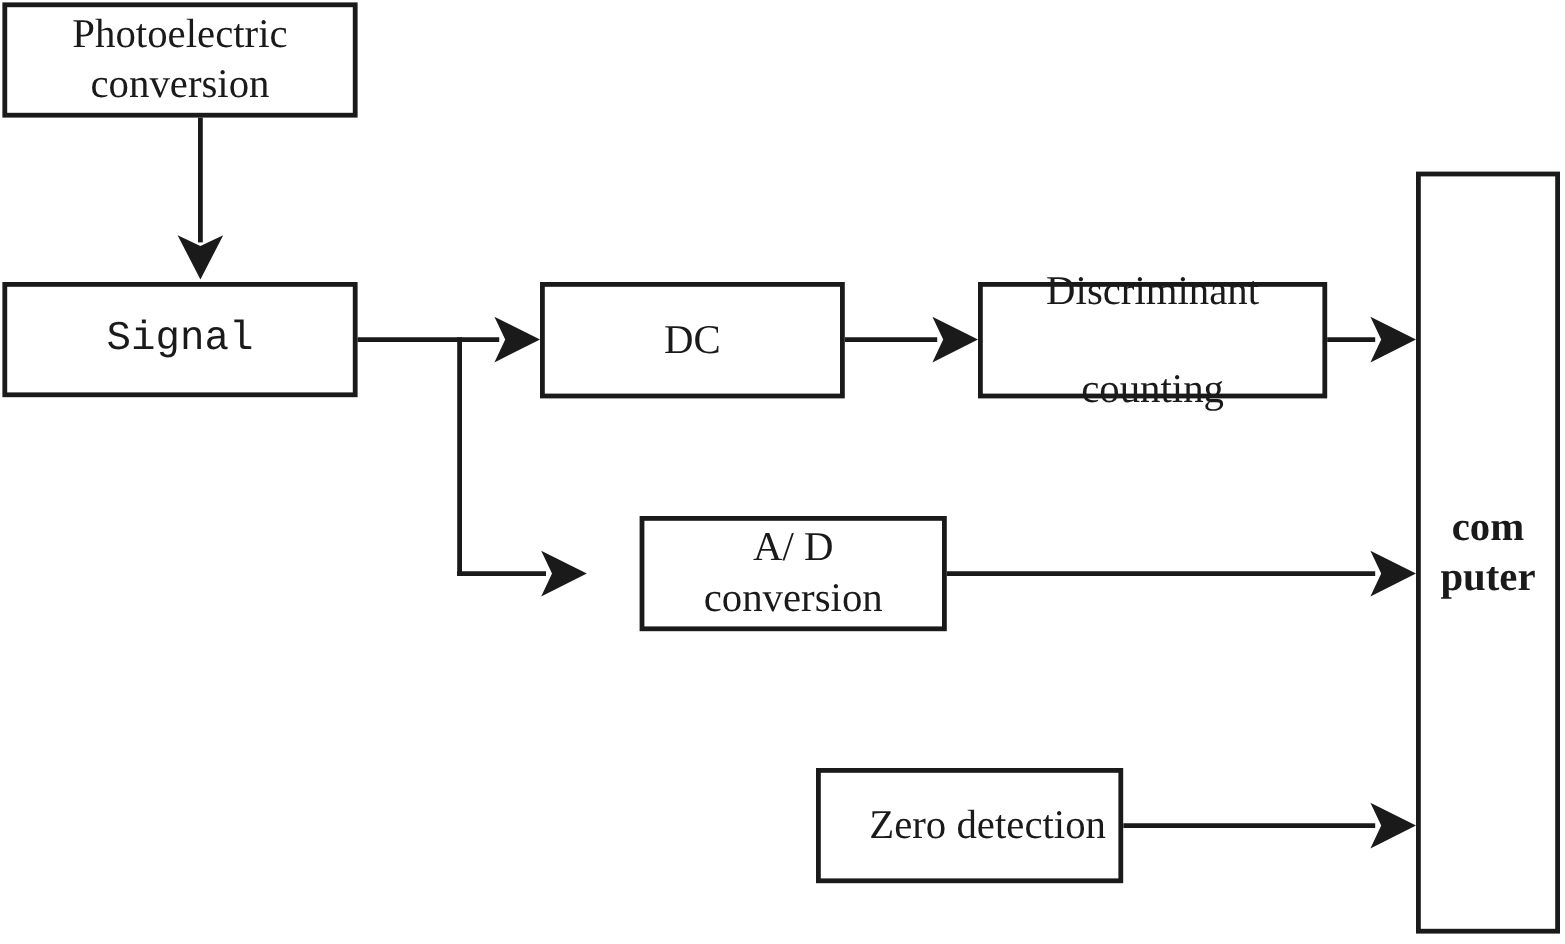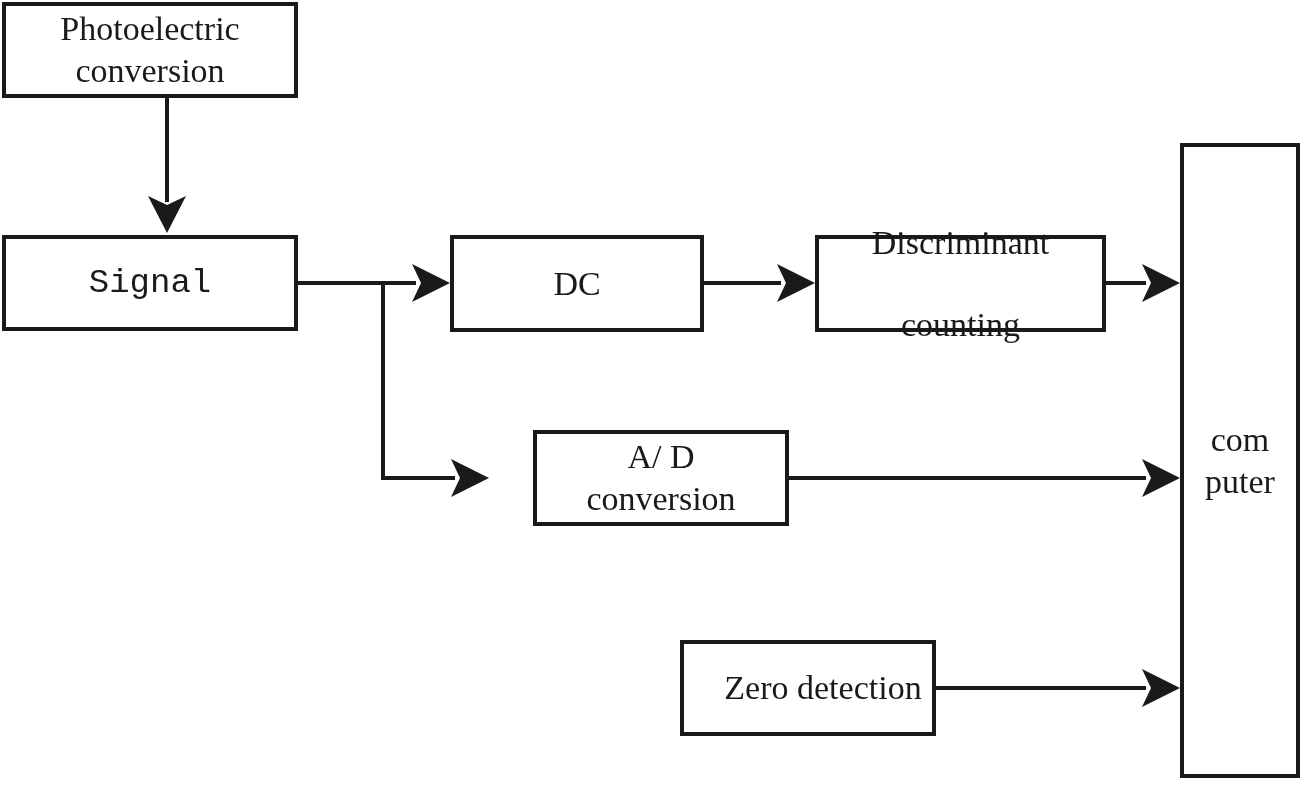--- a/index.html
+++ b/index.html
@@ -36,21 +36,21 @@
     font-size: 34px;
     line-height: 42px;
     color: #1a1a1a;
   }
   .box-photoelectric   { left: 2px;    top: 2px;   width: 296px; height: 96px; }
   .box-signal          { left: 2px;    top: 235px; width: 296px; height: 96px; font-family: Liberation Mono, monospace; }
   .box-dc              { left: 450px;  top: 235px; width: 254px; height: 97px; }
   .box-discriminant    { left: 815px;  top: 235px; width: 291px; height: 97px; gap: 40px; }
   .box-ad              { left: 489px;  top: 430px; width: 256px; height: 96px; margin-left: 44px; }
   .box-zero            { left: 680px;  top: 640px; width: 256px; height: 96px; padding-left: 30px; }
-  .box-computer        { left: 1180px; top: 143px; width: 120px; height: 635px; }
+  .box-computer        { left: 1180px; top: 143px; width: 120px; height: 635px; font-weight: bold; }
   .connector-line {
     stroke: #1a1a1a;
     stroke-width: 4;
     fill: none;
   }
   .arrowhead {
     fill: #1a1a1a;
     stroke: none;
   }
 </style>

